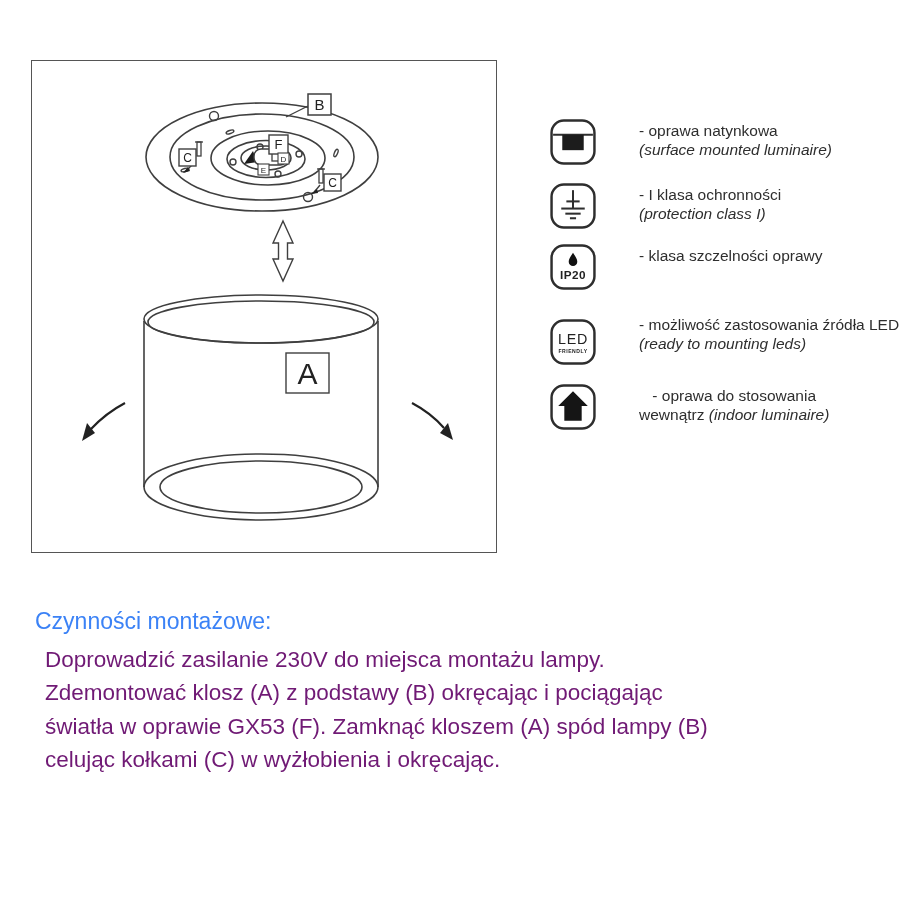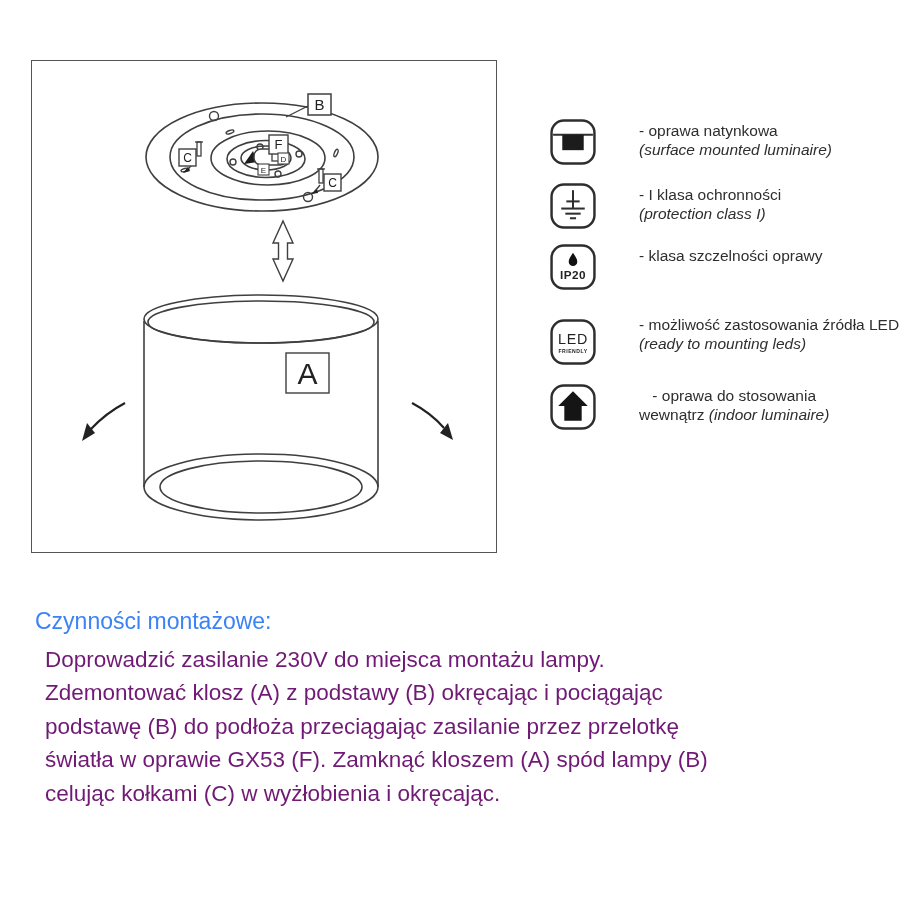--- a/index.html
+++ b/index.html
@@ -174,18 +174,17 @@
     <div class="legend-text">
       <div>- oprawa do stosowania</div>
       <div><span>wewnątrz </span><span class="sub">(indoor luminaire)</span></div>
     </div>
   </div>
 
   <div class="heading">Czynności montażowe:</div>
   <div class="bodytext">
     <div>Doprowadzić zasilanie 230V do miejsca montażu lampy.</div>
     <div>Zdemontować klosz (A) z podstawy (B) okręcając i pociągając</div>
-    <div>podstawę (B) do podłoża przeciągając zasilanie przez przelotkę</div>
     <div>światła w oprawie GX53 (F). Zamknąć kloszem (A) spód lampy (B)</div>
     <div>celując kołkami (C) w wyżłobienia i okręcając.</div>
   </div>
 
 </div>
 
 </body></html>

